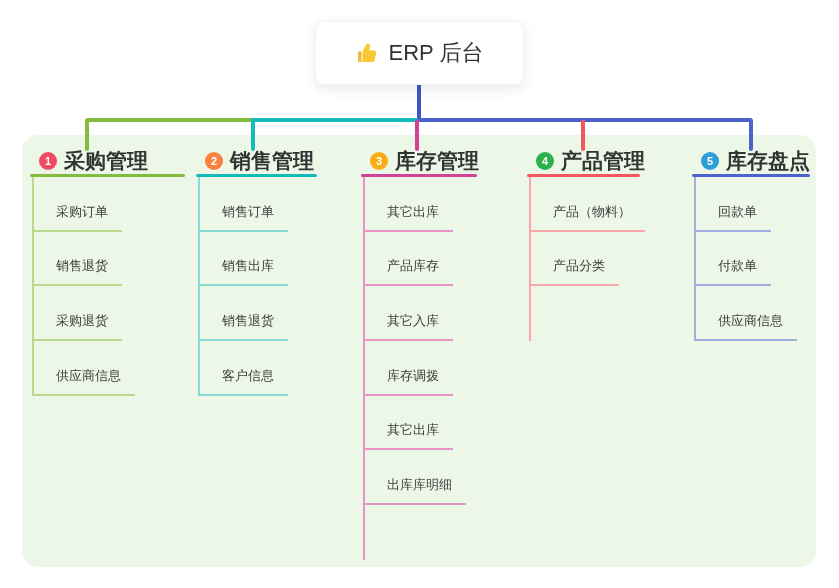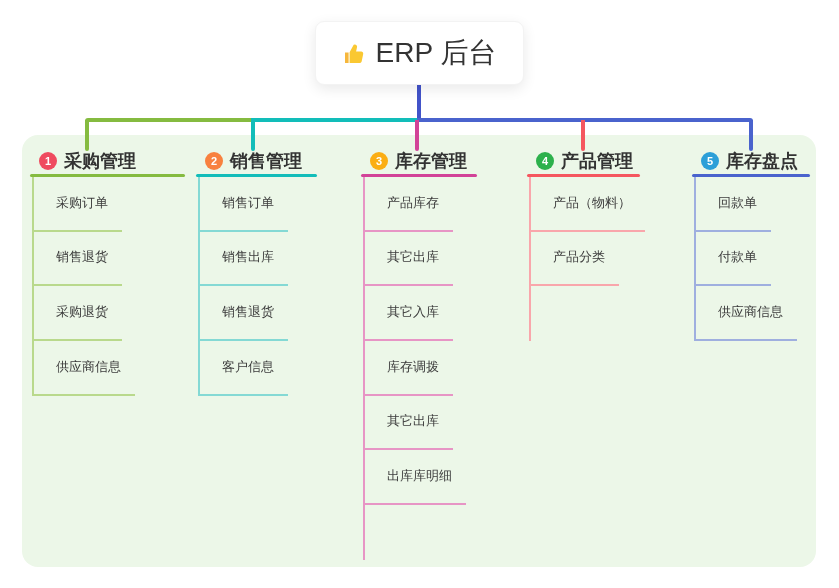--- a/index.html
+++ b/index.html
@@ -13,21 +13,21 @@
   
   .root-card {
     position: absolute; left: 315px; top: 21px;
     width: 209px; height: 64px;
     background: #ffffff;
     border: 1px solid #f3f3f3;
     border-radius: 9px;
     box-shadow: 0 4px 14px rgba(0,0,0,0.09);
     display: flex; align-items: center; justify-content: center;
     gap: 9px;
-    font-size: 28px; color: #333; font-weight: 500;
+    font-size: 22px; color: #333; font-weight: 500;
     z-index: 3;
   }
   .root-card .thumb { width: 24px; height: 24px; display: inline-block; }
 
   
   .line { position: absolute; z-index: 1; }
   .root-connector { left: 417px; top: 84px; width: 4px; height: 37px; }
   .bus { top: 118px; height: 4px; }
   .bus-left  { left: 85px;  width: 169px; border-radius: 3px 0 0 0; }
   .bus-mid   { left: 251px; width: 166px; }
@@ -61,32 +61,32 @@
     height: 26px; padding-left: 9px;
     cursor: default;
   }
   .badge {
     width: 18px; height: 18px; border-radius: 50%;
     background: var(--badge);
     color: #fff; font-size: 11px; font-weight: bold;
     display: flex; align-items: center; justify-content: center;
     flex: 0 0 auto;
   }
-  .branch-title { font-size: 18px; font-weight: 600; color: #333; white-space: nowrap; }
+  .branch-title { font-size: 21px; font-weight: 600; color: #333; white-space: nowrap; }
   .branch-underline { height: 3px; width: 100%; background: var(--line); border-radius: 2px; }
 
   .branch-items { position: relative; }
   .vline {
     position: absolute; left: 2px; top: 0;
     width: 2px; background: var(--lite);
   }
   .item { height: 54.7px; display: flex; align-items: flex-end; }
   .item-box {
     margin-left: 2px;
-    padding: 0 14px 18px 24px;
+    padding: 0 14px 9px 24px;
     border-bottom: 2px solid var(--lite);
     font-size: 13px; color: #3c3c3c;
     white-space: nowrap;
   }
 </style>
 </head>
 <body>
 
 <div class="panel" style="background: rgb(236, 247, 232);"></div>
 
@@ -157,24 +157,24 @@
     </div>
     <div class="branch" style="--badge: #fbae14; --line: #d24398; --lite: #e795c5;">
       <div class="branch-header">
         <span class="badge">3</span>
         <span class="branch-title">库存管理</span>
       </div>
       <div class="branch-underline"></div>
       <div class="branch-items">
         <div class="vline" style="height: 382.9px;"></div>
         <div class="item">
+          <div class="item-box">其它出库</div>
+        </div>
+        <div class="item">
           <div class="item-box">产品库存</div>
-        </div>
-        <div class="item">
-          <div class="item-box">其它出库</div>
         </div>
         <div class="item">
           <div class="item-box">其它入库</div>
         </div>
         <div class="item">
           <div class="item-box">库存调拨</div>
         </div>
         <div class="item">
           <div class="item-box">其它出库</div>
         </div>

